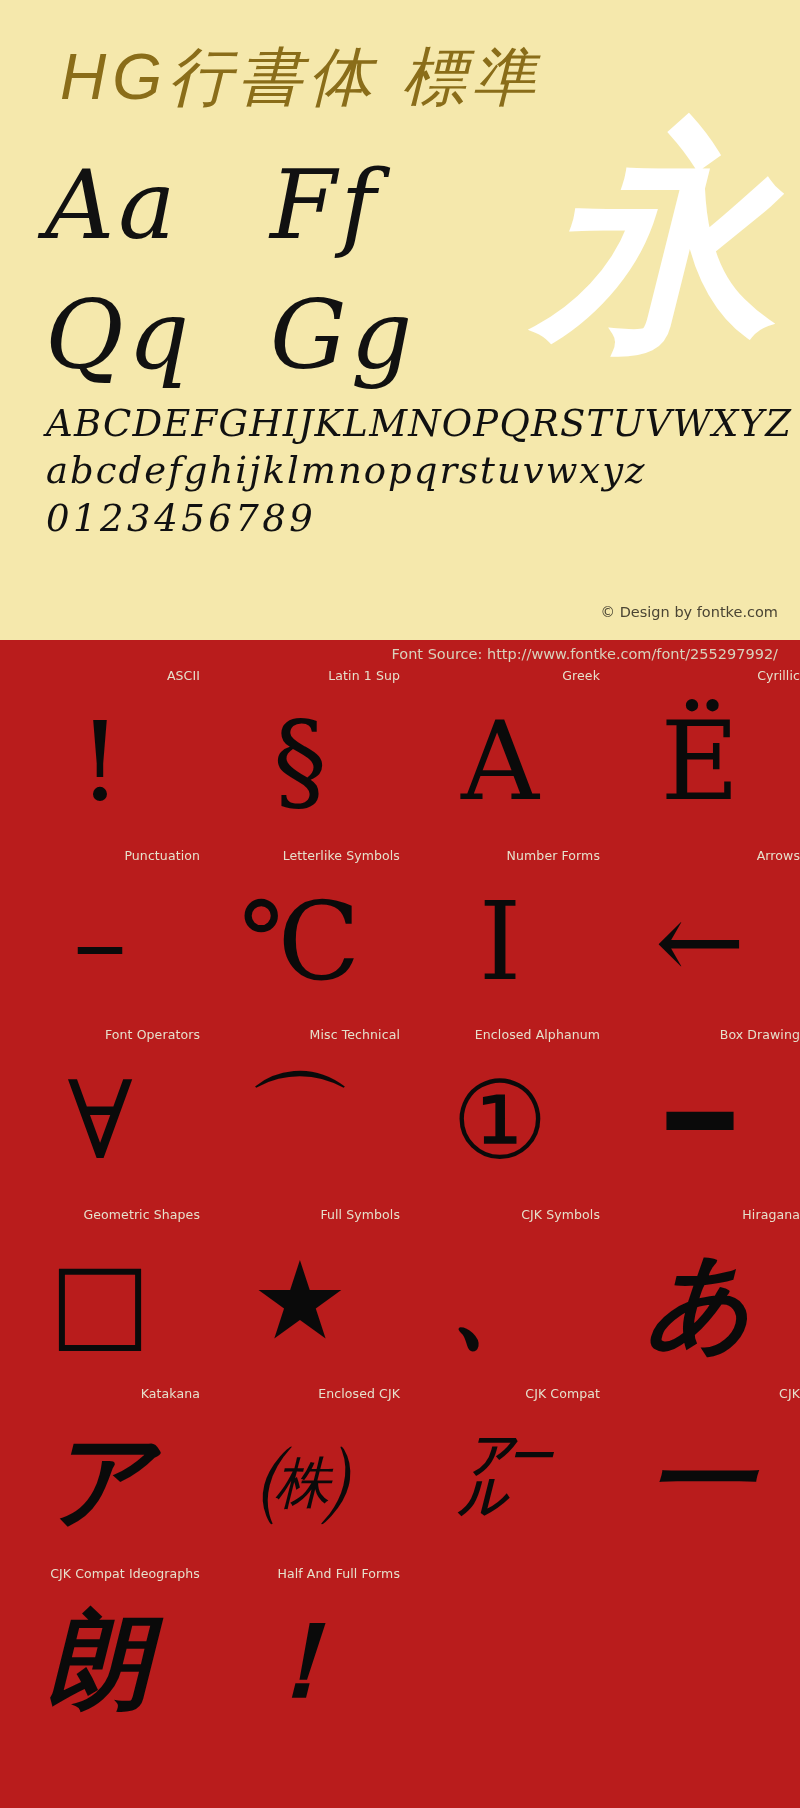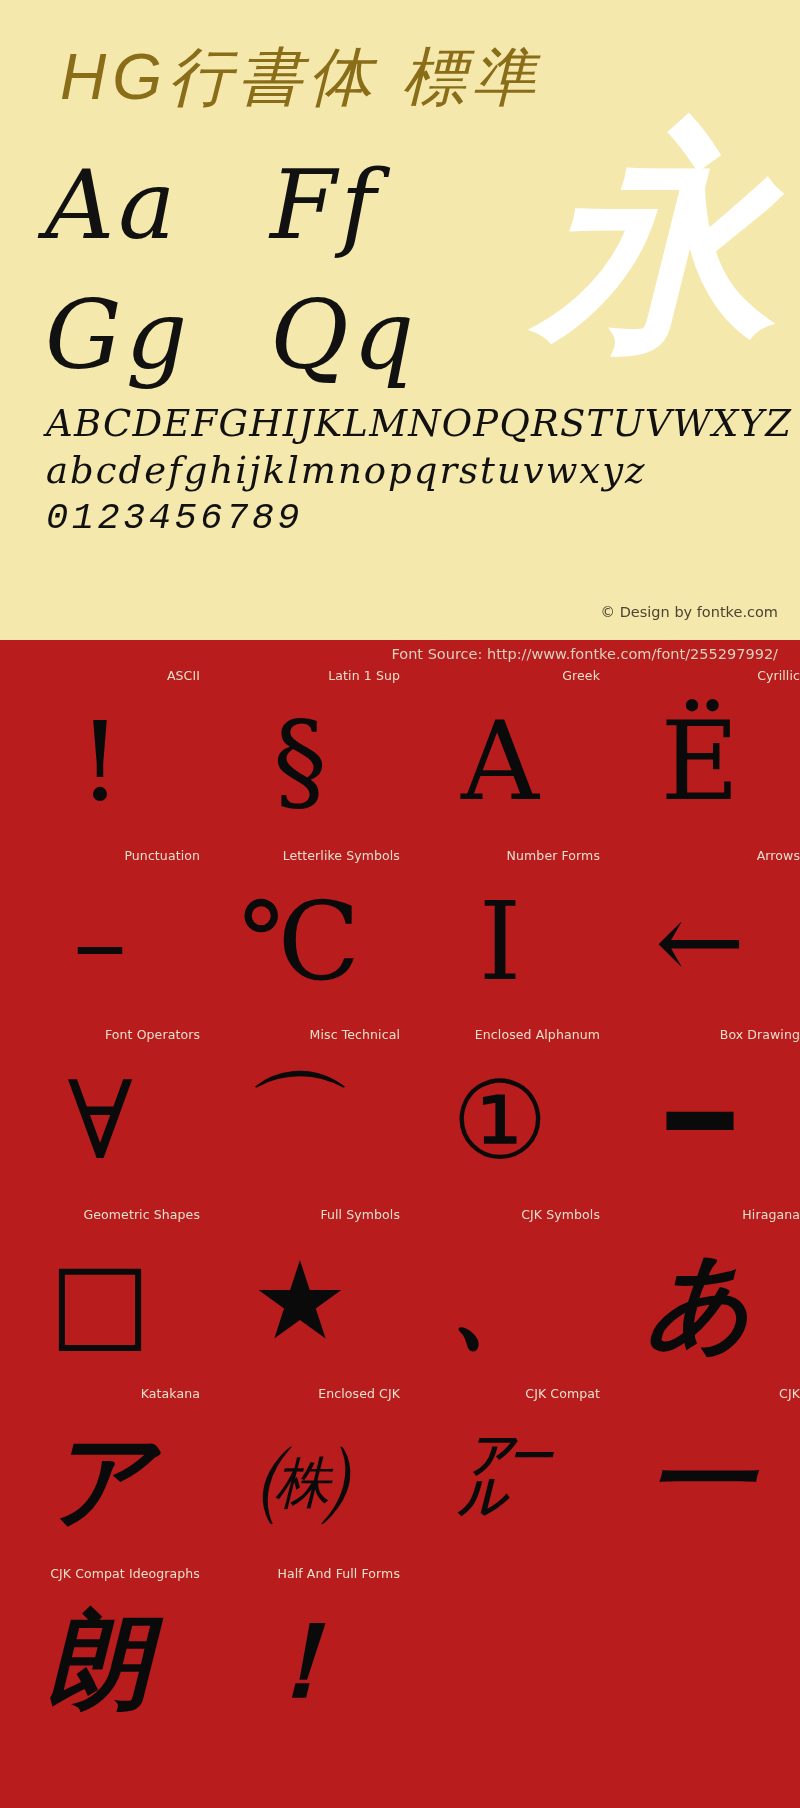--- a/index.html
+++ b/index.html
@@ -83,21 +83,20 @@
     font-size: 37px;
     line-height: 1.28;
     letter-spacing: 1.2px;
     white-space: nowrap;
   }
   .alpha-line.lower {
     letter-spacing: 2.0px;
   }
   .alpha-line.digits {
     letter-spacing: 3.5px;
-    font-family: Liberation Mono, monospace;
   }
 
   .credit {
     position: absolute;
     right: 22px;
     top: 612px;
     transform: translateY(-50%);
     font-family: "DejaVu Sans", sans-serif;
     font-size: 14.5px;
     color: #4a4433;
@@ -188,22 +187,22 @@
   <div class="font-title">HG行書体 標準</div>
 
   <div class="big-kanji">永</div>
 
   <div class="pairs">
     <div class="pair-row">
       <div class="pair">Aa</div>
       <div class="pair">Ff</div>
     </div>
     <div class="pair-row">
+      <div class="pair">Qq</div>
       <div class="pair">Gg</div>
-      <div class="pair">Qq</div>
     </div>
   </div>
 
   <div class="alpha-lines">
     <div class="alpha-line upper">ABCDEFGHIJKLMNOPQRSTUVWXYZ</div>
     <div class="alpha-line lower">abcdefghijklmnopqrstuvwxyz</div>
     <div class="alpha-line digits">0123456789</div>
   </div>
 
   <div class="credit">© Design by fontke.com</div>

